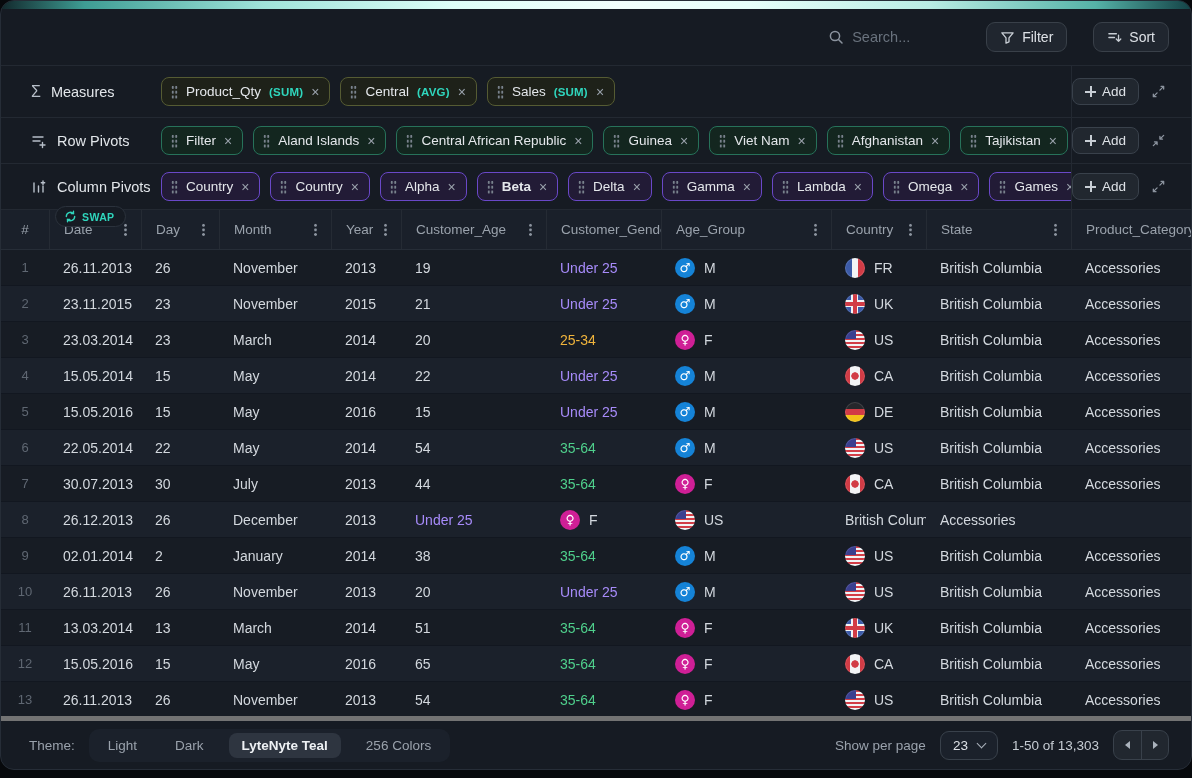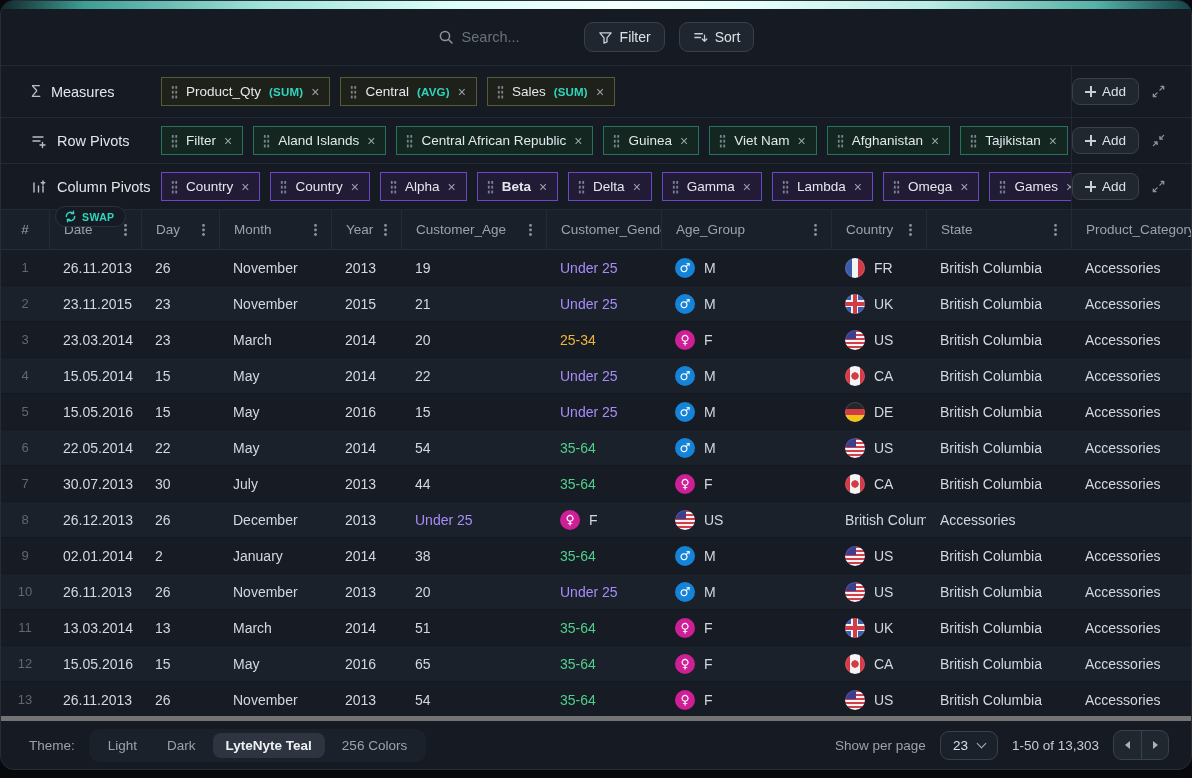--- a/index.html
+++ b/index.html
@@ -5,22 +5,22 @@
   * { box-sizing: border-box; margin: 0; padding: 0; }
   html,body { width:1192px; height:778px; overflow:hidden; background:#07090c;
     font-family:"Liberation Sans","DejaVu Sans",sans-serif; }
   .stage { position:relative; width:1192px; height:778px; background:#07090c; }
   .app { position:absolute; inset:0 0 8px 0; background:#161b23; border:1px solid #262d37;
     border-radius:14px; overflow:hidden; display:flex; flex-direction:column; }
   .glow { height:8px; flex:none;
     background:linear-gradient(90deg,#12282c 0%,#3e9d94 7%,#9fe3da 22%,#ddfef8 38%,#f2fffd 52%,#e6fffa 63%,#b9ece4 78%,#55b2a7 92%,#144347 100%); }
 
   
-  .topbar { height:56px; flex:none; display:flex; align-items:center; justify-content:center;
-    padding:0 22px; gap:14px; }
+  .topbar { height:56px; flex:none; display:flex; align-items:center; justify-content:flex-end;
+    padding:0 22px; gap:26px; }
   .search { display:flex; align-items:center; gap:8px; margin-right:16px; }
   .search input { background:transparent; border:none; outline:none; color:#aeb6c0;
     font-size:14.5px; width:92px; font-family:inherit; }
   .search input::placeholder { color:#69727d; }
   .btn { display:flex; align-items:center; gap:7px; background:#20262f; border:1px solid #394049;
     border-radius:9px; padding:6px 13px; color:#dde1e6; font-size:14px; cursor:pointer; font-family:inherit; }
   .icon-svg { display:block; }
 
   
   .panels { position:relative; flex:none; border-top:1px solid #232932; }
@@ -33,21 +33,21 @@
   .panel-chips { flex:1; display:flex; align-items:center; gap:10px; overflow:hidden; }
   .panel-right { width:120px; flex:none; align-self:stretch; display:flex; align-items:center;
     gap:12px; border-left:1px solid #232932; }
   .add-btn { display:flex; align-items:center; gap:6px; background:#21272f; border:1px solid #39414b;
     border-radius:8px; padding:5px 12px; color:#dde1e6; font-size:13.5px; cursor:pointer; font-family:inherit; }
   .plus { position:relative; width:11px; height:11px; display:inline-block; }
   .plus::before,.plus::after { content:""; position:absolute; background:#c8ced5; }
   .plus::before { left:5px; top:0; width:1.6px; height:11px; }
   .plus::after { top:5px; left:0; height:1.6px; width:11px; }
 
-  .chip { display:flex; align-items:center; gap:8px; border-radius:0; padding:6px 10px 6px 9px;
+  .chip { display:flex; align-items:center; gap:8px; border-radius:8px; padding:6px 10px 6px 9px;
     font-size:13.5px; color:#e4e7eb; white-space:nowrap; flex:none; cursor:grab; }
   .chip-measure { background:#1e2119; border:1px solid #555b33; }
   .chip-row    { background:#13261f; border:1px solid #27725a; }
   .chip-col    { background:#221b36; border:1px solid #6a48c8; }
   .dots { width:7px; height:14px; flex:none;
     background-image:radial-gradient(circle,#79828d 1.1px,transparent 1.35px);
     background-size:3.5px 4.8px; }
   .chip-label.strong { font-weight:bold; }
   .chip-agg { color:#2fd6bd; font-size:11.5px; font-weight:bold; letter-spacing:.2px; }
   .chip-x { color:#9aa2ac; font-size:14px; line-height:1; cursor:pointer; }
@@ -91,21 +91,21 @@
       repeating-linear-gradient(180deg,#d23c46 0 2px,#f2f4f6 2px 4px); }
   .flag-CA { background:
       radial-gradient(circle at 50% 50%,#d23c46 0 3.4px,transparent 4px),
       linear-gradient(90deg,#d23c46 0 26%,#f2f4f6 26% 74%,#d23c46 74%); }
   .flag-DE { background:linear-gradient(180deg,#26272b 0 34%,#d23c46 34% 67%,#f3c318 67%); }
 
   
   .footer { flex:none; height:53px; border-top:5px solid #737373; display:flex; align-items:center;
     padding:0 22px 0 28px; gap:14px; }
   .theme-label { color:#9aa2ac; font-size:13.5px; }
-  .seg-group { display:flex; align-items:flex-start; background:#1b212b; border-radius:10px; padding:4px 6px; gap:4px; }
+  .seg-group { display:flex; align-items:flex-start; background:#1b212b; border-radius:10px; padding:4px 6px; gap:12px; }
   .seg { background:transparent; border:none; color:#9aa2ac; font-size:13.5px; padding:5px 13px;
     border-radius:8px; cursor:pointer; font-family:inherit; white-space:nowrap; }
   .seg.active { background:#2e3540; color:#eef1f4; font-weight:bold; }
   .footer-right { margin-left:auto; display:flex; align-items:center; gap:14px; }
   .muted { color:#9aa2ac; font-size:13.5px; }
   .range { color:#c6ccd3; font-size:13.5px; }
   .select { display:flex; align-items:center; gap:10px; background:#1b212b; border:1px solid #39414b;
     border-radius:9px; padding:6px 12px; color:#dde1e6; font-size:13.5px; cursor:pointer; }
   .chev { width:7px; height:7px; border-right:1.6px solid #aab2bc; border-bottom:1.6px solid #aab2bc;
     transform:rotate(45deg); margin-top:-3px; }

